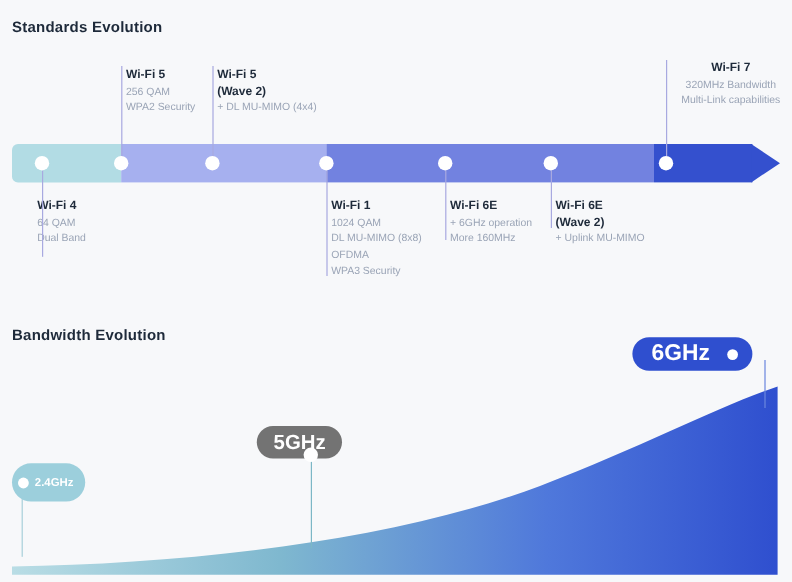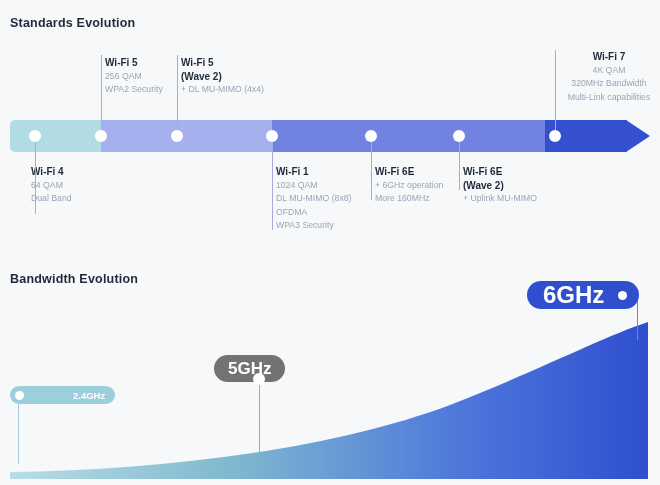--- a/index.html
+++ b/index.html
@@ -68,38 +68,37 @@
   .pill {
     position: absolute;
     display: flex; align-items: center;
     border-radius: 999px;
     z-index: 6;
   }
   .pill .ptxt { color: #ffffff; font-weight: bold; white-space: nowrap; }
   .pill .pdot { background: #ffffff; border-radius: 50%; }
 
   #pill-24 {
-    left: 10px; top: 386px; height: 18px; padding: 0 10px 0 5px;
+    left: 10px; top: 386px; height: 32px; padding: 0 10px 0 5px;
     background: #9ccfdc;
-    gap: 44px;
   }
   #pill-24 .pdot { width: 9px; height: 9px; margin-right: 5px; }
   #pill-24 .ptxt { font-size: 9.5px; }
 
   #pill-5 {
     left: 214px; top: 355px; height: 27px; padding: 0 14px;
     background: #737373;
   }
   #pill-5 .ptxt { font-size: 17px; }
 
   #pill-6 {
     left: 527px; top: 281px; height: 28px; padding: 0 12px 0 16px;
     background: #2f4fcf;
   }
-  #pill-6 .ptxt { font-size: 24px; }
+  #pill-6 .ptxt { font-size: 19px; }
   #pill-6 .pdot { width: 9px; height: 9px; margin-left: 14px; }
 
   .stem { position: absolute; width: 1.4px; z-index: 5; }
   #stem-24 { left: 18px;  top: 398px; height: 66px; background: #a7cfda; }
   #stem-5  { left: 259px; top: 372px; height: 85px; background: #7cb7c6; }
   #stem-6  { left: 637px; top: 300px; height: 40px; background: #6a86de; }
 
   .snode { position: absolute; border-radius: 50%; background: #ffffff; z-index: 7; }
   #snode-5 { left: 253px; top: 373px; width: 12px; height: 12px; }
 </style>
@@ -117,21 +116,20 @@
   </div>
 
   <div class="lbl up" style="left:181px; top:56px;">
     <div class="hd">Wi-Fi 5</div>
     <div class="hd">(Wave 2)</div>
     <div class="sub">+ DL MU-MIMO (4x4)</div>
   </div>
 
   <div class="lbl up" style="left:559px; top:50px; width:100px;text-align:center;">
     <div class="hd">Wi-Fi 7</div>
-    <div class="sub">4K QAM</div>
     <div class="sub">320MHz Bandwidth</div>
     <div class="sub">Multi-Link capabilities</div>
   </div>
 
   <div class="conn up" style="left:101px;"></div>
   <div class="conn up" style="left:177px;"></div>
   <div class="conn up" style="left:555px; top:50px; height:80px;"></div>
 
   <div id="timeline">
     <div class="seg" id="seg-a"></div>

